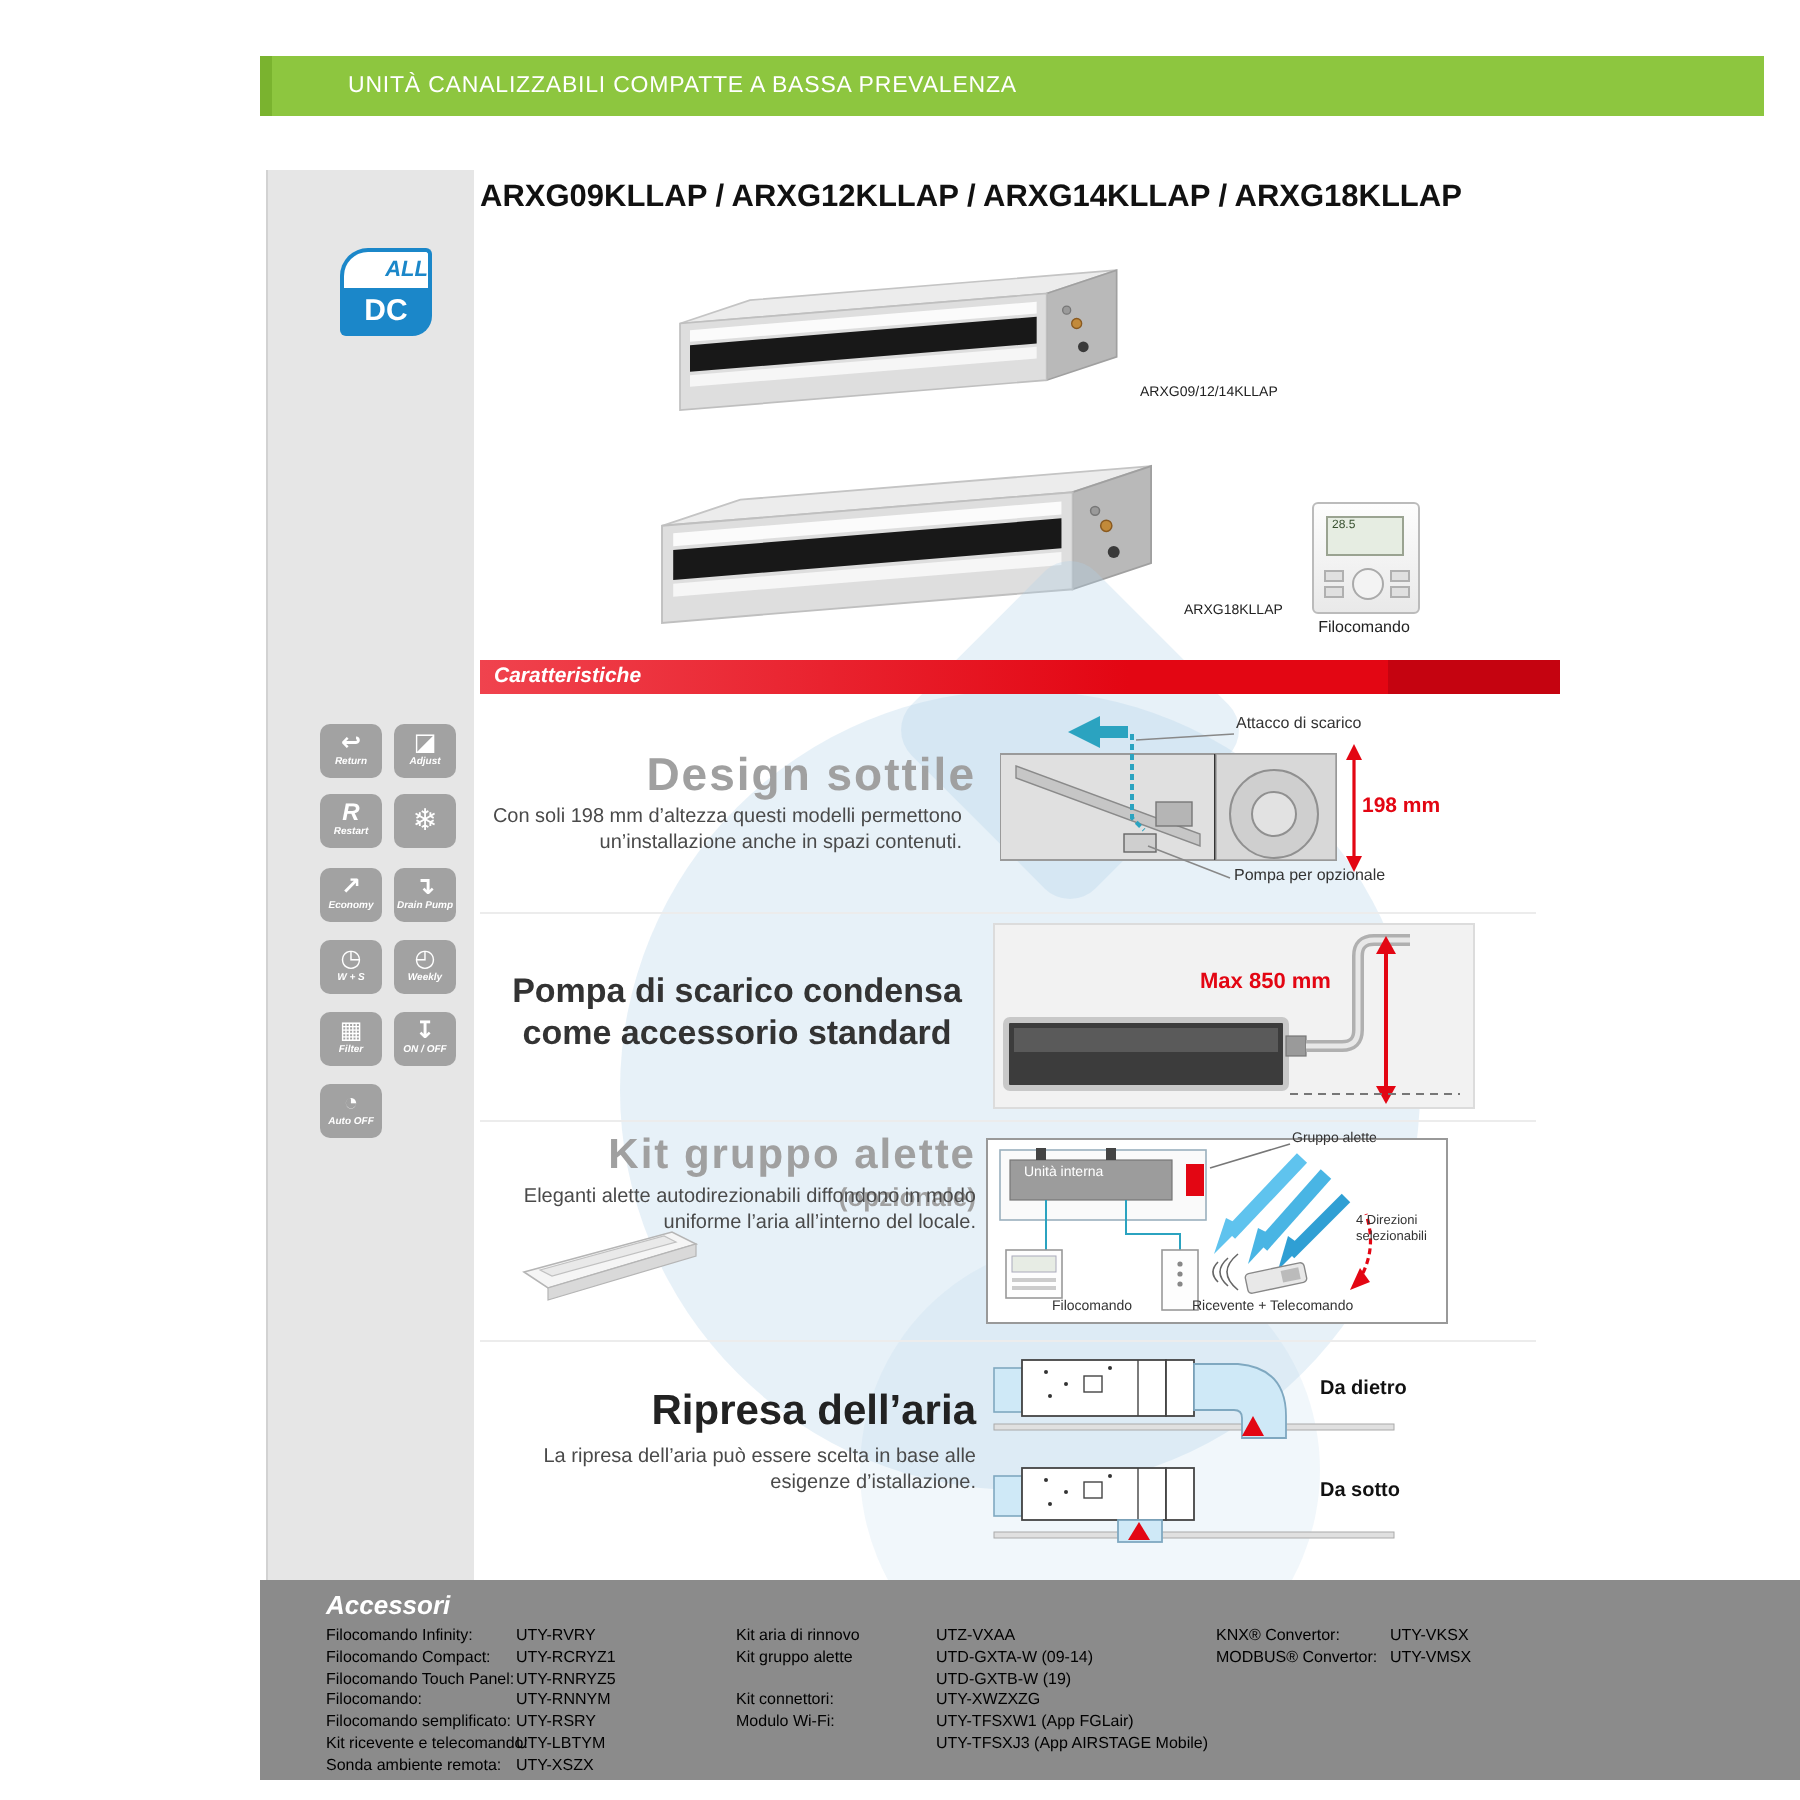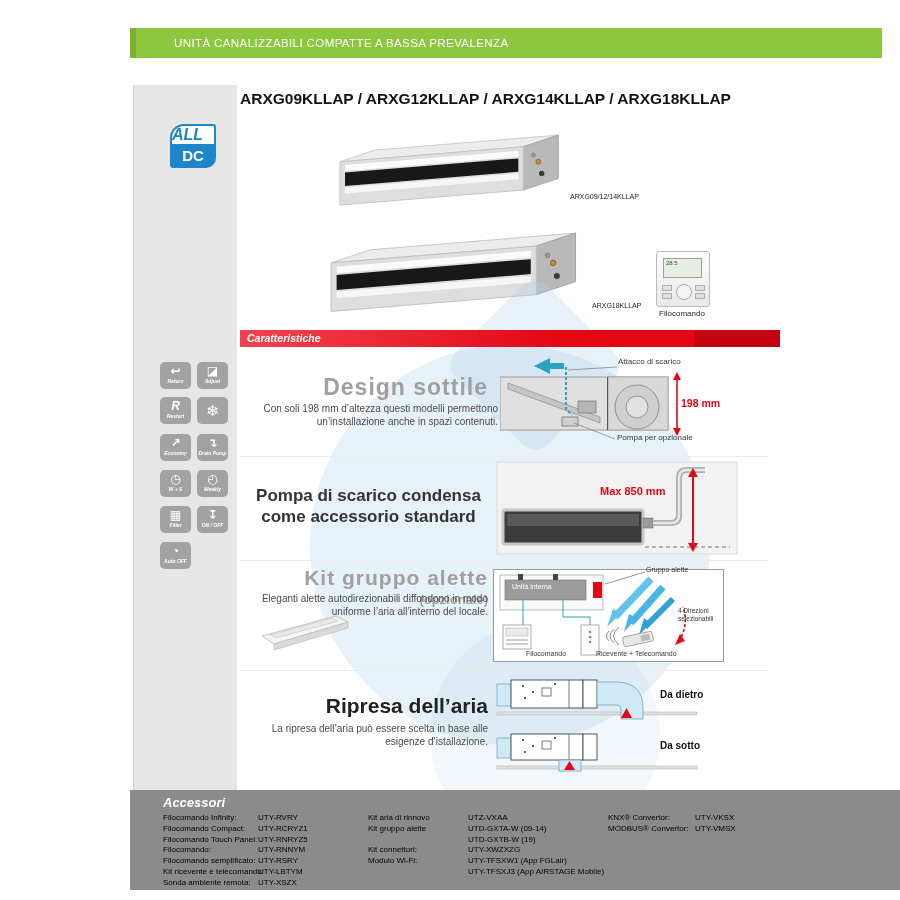--- a/index.html
+++ b/index.html
@@ -9,21 +9,21 @@
   
   .greenbar{left:130px;top:28px;width:752px;height:30px;background:#8dc63f;
             color:#fff;font-size:11.5px;letter-spacing:.4px;line-height:30px;padding-left:44px;box-sizing:border-box;}
   .greenbar-edge{left:130px;top:28px;width:6px;height:30px;background:#7ab32f;}
   .page-title{left:240px;top:90px;width:530px;font-size:15.5px;font-weight:bold;color:#111;}
   
   .sidebar{left:133px;top:85px;width:103px;height:705px;background:#e6e6e6;border-left:1px solid #d2d2d2;}
   .alldc{left:170px;top:124px;width:46px;height:44px;}
   .alldc .t{position:absolute;left:0;top:0;width:46px;height:21px;background:#fff;border:2px solid #1b87c9;
             border-bottom:none;border-radius:14px 3px 0 0;box-sizing:border-box;color:#1b87c9;
-            font-weight:bold;font-style:italic;font-size:16px;text-align:left;line-height:18px;}
+            font-weight:bold;font-style:italic;font-size:11px;text-align:right;line-height:18px;}
   .alldc .b{position:absolute;left:0;top:20px;width:46px;height:24px;background:#1b87c9;border-radius:0 0 10px 3px;
             color:#fff;font-weight:bold;font-size:15px;text-align:center;line-height:23px;}
   .fico{position:absolute;width:31px;height:27px;background:#a2a2a2;border-radius:5px;color:#fff;
         text-align:center;overflow:hidden;}
   .fico-g{display:block;font-size:12px;line-height:16px;margin-top:1px;font-weight:bold;}
   .fico-l{display:block;font-size:5px;font-style:italic;font-weight:bold;line-height:6px;margin-top:-1px;}
   
   .banner{left:240px;top:330px;width:528px;height:17px;background:linear-gradient(90deg,#f0434e,#e30613 60%);padding-left:12px;}
   .banner .dark{position:absolute;right:0;top:0;width:86px;height:17px;background:#c50310;}
   .banner .txt{position:absolute;left:7px;top:0;color:#fff;font-weight:bold;font-style:italic;font-size:10.5px;line-height:17px;}
@@ -163,21 +163,21 @@
 <div class="abs banner">
   <div class="dark"></div>
   <div class="txt">Caratteristiche</div>
 </div>
 
 <div class="abs divline" style="top:456px"></div>
 <div class="abs divline" style="top:560px"></div>
 <div class="abs divline" style="top:670px"></div>
 
 <div class="abs h-gray right" style="left:243px;top:374px;width:245px;font-size:23px">Design sottile</div>
-<div class="abs para right" style="left:253px;top:402px;width:245px">Con soli 198 mm d’altezza questi modelli permettono un’installazione anche in spazi contenuti.</div>
+<div class="abs para right" style="left:236px;top:402px;width:245px">Con soli 198 mm d’altezza questi modelli permettono un’installazione anche in spazi contenuti.</div>
 
 <svg class="abs" style="left:500px;top:357px" width="268" height="95" viewBox="0 0 268 95">
   <rect x="0" y="20" width="168" height="53" fill="#e0e0e0" stroke="#9a9a9a"></rect>
   <polygon points="8,26 100,60 100,66 8,32" fill="#c6c6c6" stroke="#8a8a8a" stroke-width="0.7"></polygon>
   <rect x="78" y="44" width="18" height="12" fill="#b5b5b5" stroke="#777" stroke-width="0.7"></rect>
   <rect x="62" y="60" width="16" height="9" fill="#cfcfcf" stroke="#666" stroke-width="0.7"></rect>
   <line x1="108" y1="20" x2="108" y2="73" stroke="#333" stroke-width="2"></line>
   <rect x="108" y="20" width="60" height="53" fill="#d8d8d8" stroke="#999" stroke-width="0.7"></rect>
   <circle cx="137" cy="50" r="22" fill="#cfcfcf" stroke="#909090"></circle>
   <circle cx="137" cy="50" r="11" fill="#e2e2e2" stroke="#909090"></circle>

